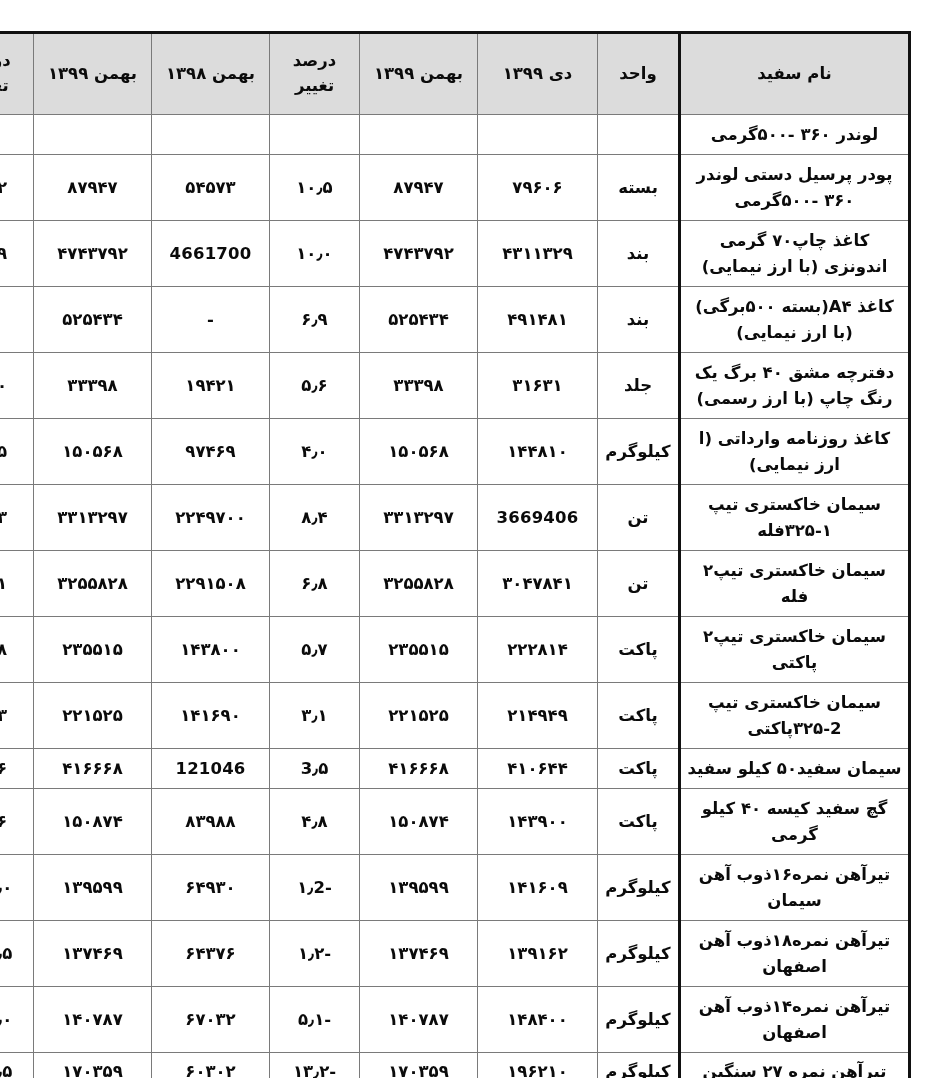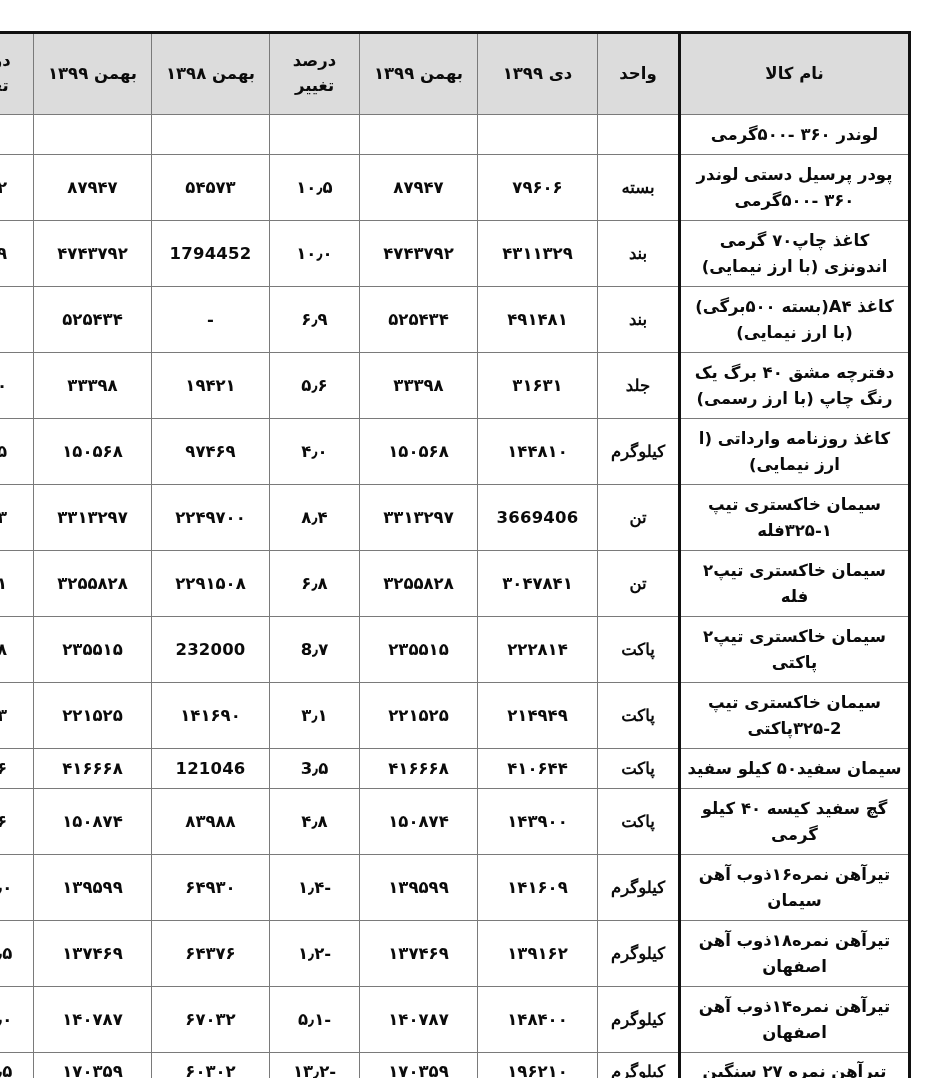--- a/index.html
+++ b/index.html
@@ -85,21 +85,20 @@
     text-align: center;
     font-size: 16px;
     line-height: 1.62;
     padding: 7px 8px;
     font-weight: 600;
   }
 
   td.col-unit {
     font-size: 16px;
     font-weight: 600;
-    font-family: Liberation Serif, serif;
   }
 
   td.num {
     font-size: 16.5px;
     font-weight: 600;
     letter-spacing: 0.2px;
   }
 
   tbody tr { height: 40px; }
   tbody tr.tall { height: 66px; }
@@ -123,21 +122,21 @@
         <col class="c-unit">
         <col class="c-dey">
         <col class="c-bahman99a">
         <col class="c-pct1">
         <col class="c-bahman98">
         <col class="c-bahman99b">
         <col class="c-pct2">
       </colgroup>
       <thead>
         <tr>
-          <th class="col-name">نام کالا</th>
+          <th class="col-name">نام سفید</th>
           <th class="col-unit">واحد</th>
           <th>دی ۱۳۹۹</th>
           <th>بهمن ۱۳۹۹</th>
           <th>
             <span class="hdr-two-line">درصد</span>
             <span class="hdr-two-line">تغییر</span>
           </th>
           <th>بهمن ۱۳۹۸</th>
           <th>بهمن ۱۳۹۹</th>
           <th>
@@ -166,21 +165,21 @@
             <td class="num">۵۴۵۷۳</td>
             <td class="num">۸۷۹۴۷</td>
             <td class="num">۶۱٫۲</td>
           </tr>
           <tr class="tall">
             <td class="col-name">کاغذ چاپ۷۰ گرمی اندونزی  (با ارز نیمایی)</td>
             <td class="col-unit">بند</td>
             <td class="num">۴۳۱۱۳۲۹</td>
             <td class="num">۴۷۴۳۷۹۲</td>
             <td class="num">۱۰٫۰</td>
-            <td class="num">1794452</td>
+            <td class="num">4661700</td>
             <td class="num">۴۷۴۳۷۹۲</td>
             <td class="num">۴۹٫۹</td>
           </tr>
           <tr class="tall">
             <td class="col-name">کاغذ A۴(بسته ۵۰۰برگی) (با ارز نیمایی)</td>
             <td class="col-unit">بند</td>
             <td class="num">۴۹۱۴۸۱</td>
             <td class="num">۵۲۵۴۳۴</td>
             <td class="num">۶٫۹</td>
             <td class="num">-</td>
@@ -225,22 +224,22 @@
             <td class="num">۶٫۸</td>
             <td class="num">۲۲۹۱۵۰۸</td>
             <td class="num">۳۲۵۵۸۲۸</td>
             <td class="num">۴۲٫۱</td>
           </tr>
           <tr class="tall">
             <td class="col-name">سیمان خاکستری تیپ۲ پاکتی</td>
             <td class="col-unit">پاکت</td>
             <td class="num">۲۲۲۸۱۴</td>
             <td class="num">۲۳۵۵۱۵</td>
-            <td class="num">8٫۷</td>
-            <td class="num">232000</td>
+            <td class="num">۵٫۷</td>
+            <td class="num">۱۴۳۸۰۰</td>
             <td class="num">۲۳۵۵۱۵</td>
             <td class="num">۶۳٫۸</td>
           </tr>
           <tr class="tall">
             <td class="col-name">سیمان خاکستری تیپ 2-۳۲۵پاکتی</td>
             <td class="col-unit">پاکت</td>
             <td class="num">۲۱۴۹۴۹</td>
             <td class="num">۲۲۱۵۲۵</td>
             <td class="num">۳٫۱</td>
             <td class="num">۱۴۱۶۹۰</td>
@@ -265,21 +264,21 @@
             <td class="num">۴٫۸</td>
             <td class="num">۸۳۹۸۸</td>
             <td class="num">۱۵۰۸۷۴</td>
             <td class="num">۷۹٫۶</td>
           </tr>
           <tr class="tall">
             <td class="col-name">تیرآهن نمره۱۶ذوب آهن سیمان</td>
             <td class="col-unit">کیلوگرم</td>
             <td class="num">۱۴۱۶۰۹</td>
             <td class="num">۱۳۹۵۹۹</td>
-            <td class="num">-۱٫۴</td>
+            <td class="num">-۱٫2</td>
             <td class="num">۶۴۹۳۰</td>
             <td class="num">۱۳۹۵۹۹</td>
             <td class="num">۱۱۵٫۰</td>
           </tr>
           <tr class="tall">
             <td class="col-name">تیرآهن نمره۱۸ذوب آهن اصفهان</td>
             <td class="col-unit">کیلوگرم</td>
             <td class="num">۱۳۹۱۶۲</td>
             <td class="num">۱۳۷۴۶۹</td>
             <td class="num">-۱٫۲</td>

